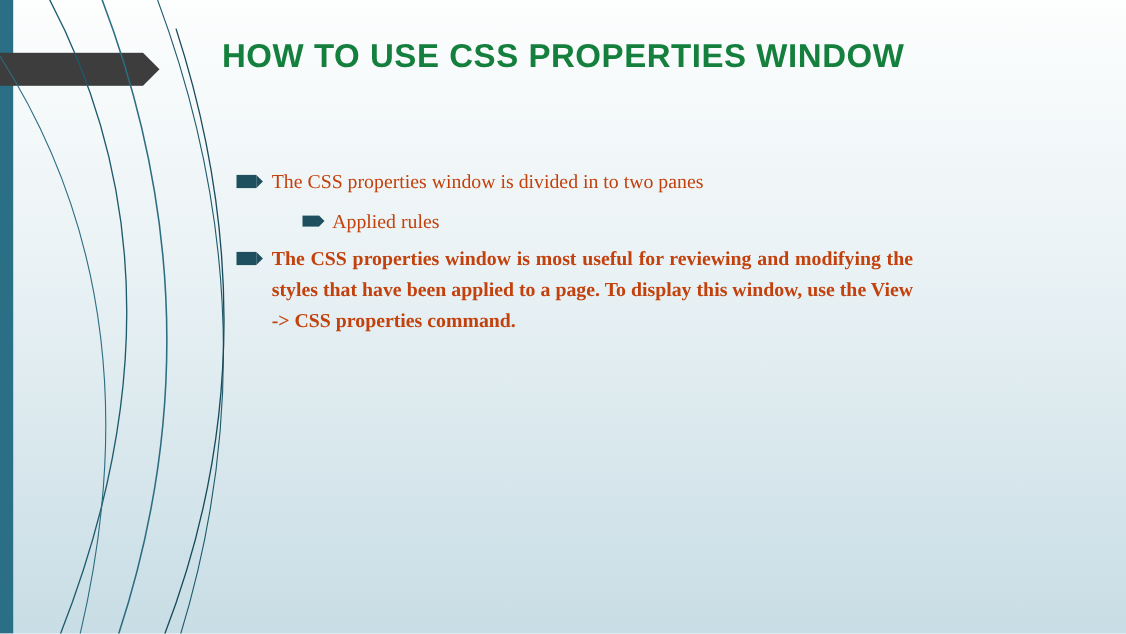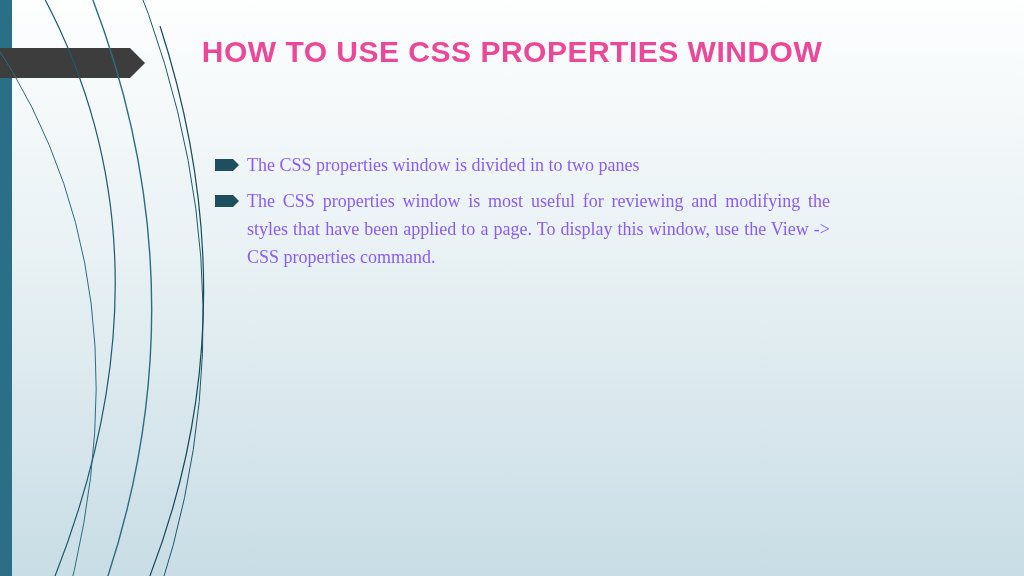--- a/index.html
+++ b/index.html
@@ -36,32 +36,32 @@
       position: absolute;
       left: -40px; bottom: -120px;
       width: 420px; height: 700px;
       pointer-events: none;
     }
     .title {
       position: absolute;
       left: 0; top: 32px;
       width: 1024px;
       text-align: center;
-      color: #ec4899;
+      color: #15803d;
       font-family: Verdana, Geneva, sans-serif;
       font-weight: 700;
       font-size: 30px;
       line-height: 1.35;
       letter-spacing: 0.5px;
     }
     .content {
       position: absolute;
       left: 215px; top: 152px;
       width: 615px;
-      color: #8b5cf6;
+      color: #c2410c;
       font-size: 18px;
       line-height: 1.55;
     }
     .bullet {
       display: flex;
       align-items: flex-start;
       margin-bottom: 8px;
     }
     .bullet.sub { margin-left: 60px; margin-bottom: 6px; }
     .ribbon-icon {
@@ -81,21 +81,21 @@
       border-top: 6px solid transparent;
       border-bottom: 6px solid transparent;
       border-left: 6px solid #1d4f5e;
     }
     .sub .ribbon-icon { width: 15px; height: 10px; margin-top: 8px; margin-right: 12px; }
     .sub .ribbon-icon::after {
       right: -5px;
       border-top-width: 5px; border-bottom-width: 5px; border-left-width: 5px;
     }
     .bullet-text { flex: 1; }
-    .justify { text-align: justify; }
+    .justify { text-align: justify; font-weight: bold; }
   </style>
 </head>
 <body>
 
 <div class="left-bar"></div>
 <div class="arrow-badge"></div>
 
 <svg class="curves" viewBox="0 0 420 700">
   <path d="M 60 -40 Q 260 280 40 700" stroke="#1d5a6b" stroke-width="1.2" fill="none"></path>
   <path d="M 115 -40 Q 280 340 90 720" stroke="#2c6d80" stroke-width="1.4" fill="none"></path>
@@ -104,17 +104,21 @@
   <path d="M 200 30 Q 320 400 110 740" stroke="#184a59" stroke-width="1.2" fill="none"></path>
 </svg>
 
 <h1 class="title">HOW TO USE CSS PROPERTIES WINDOW</h1>
 
 <div class="content">
   <div class="bullet">
     <span class="ribbon-icon"></span>
     <span class="bullet-text">The CSS properties window is divided in to two panes</span>
   </div>
+  <div class="bullet sub">
+    <span class="ribbon-icon"></span>
+    <span class="bullet-text">Applied rules</span>
+  </div>
   <div class="bullet">
     <span class="ribbon-icon"></span>
     <span class="bullet-text justify">The CSS properties window is most useful for reviewing and modifying the styles that have been applied to a page. To display this window, use the View -&gt; CSS properties command.</span>
   </div>
 </div>
 
 </body></html>

